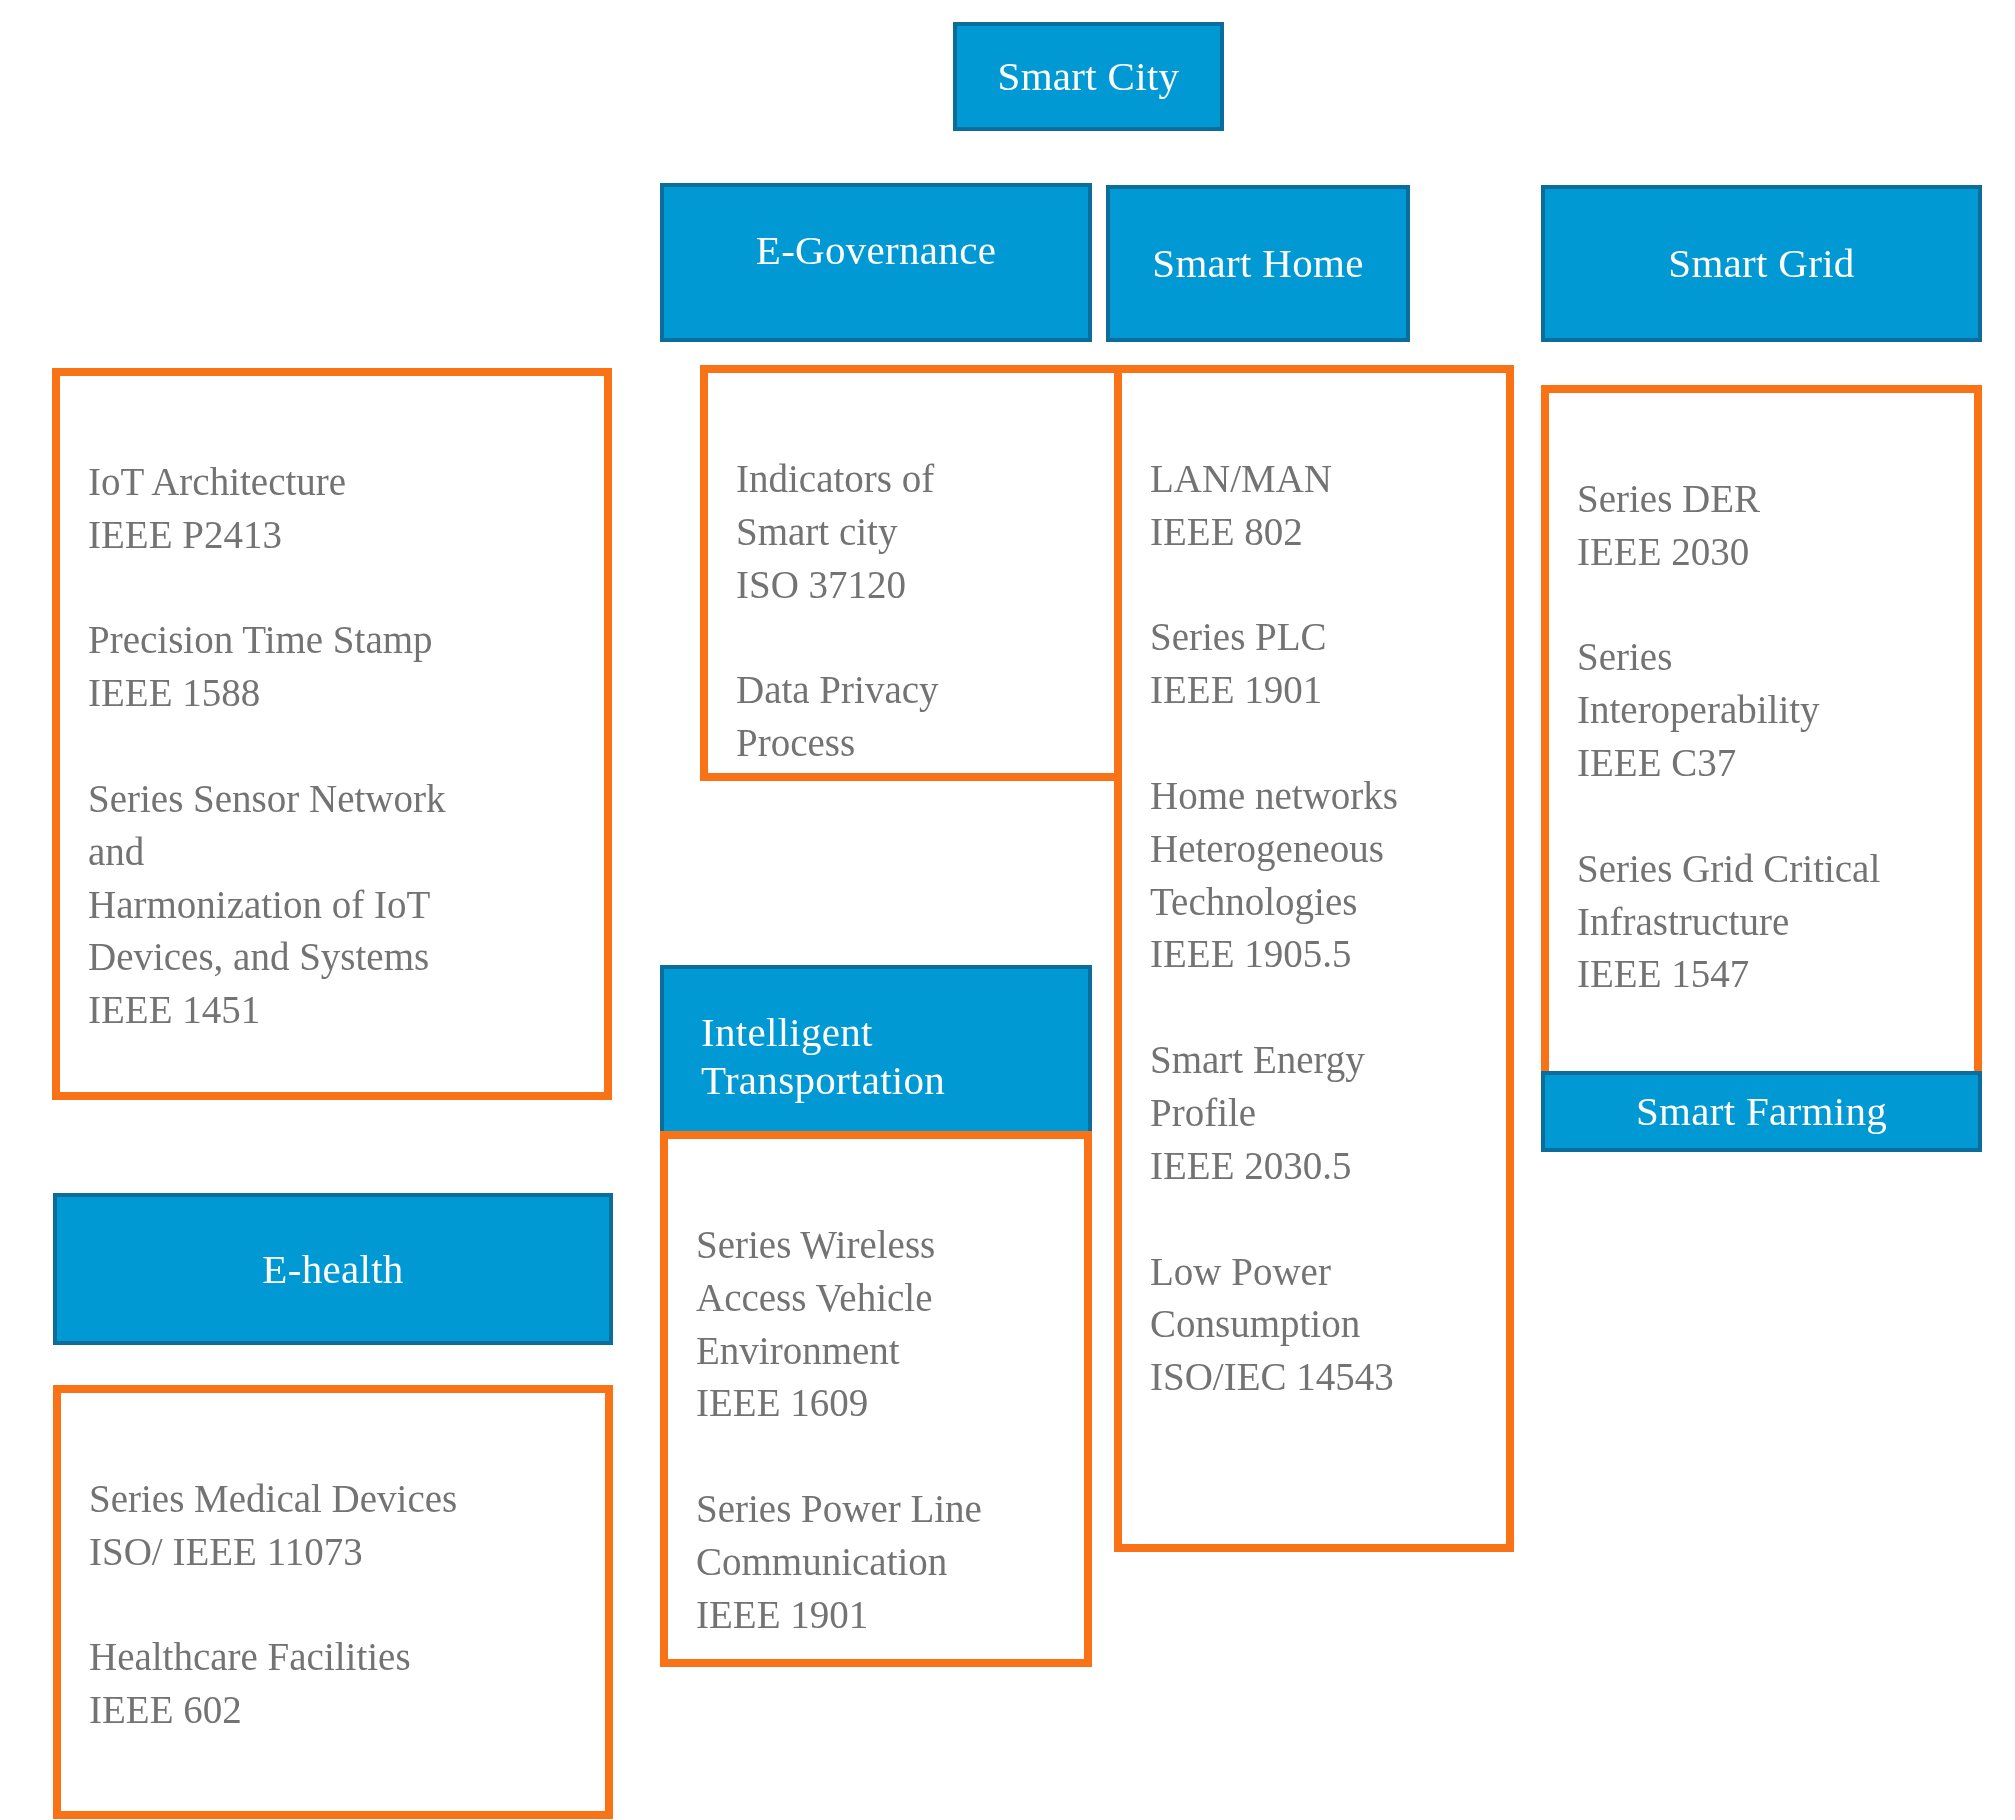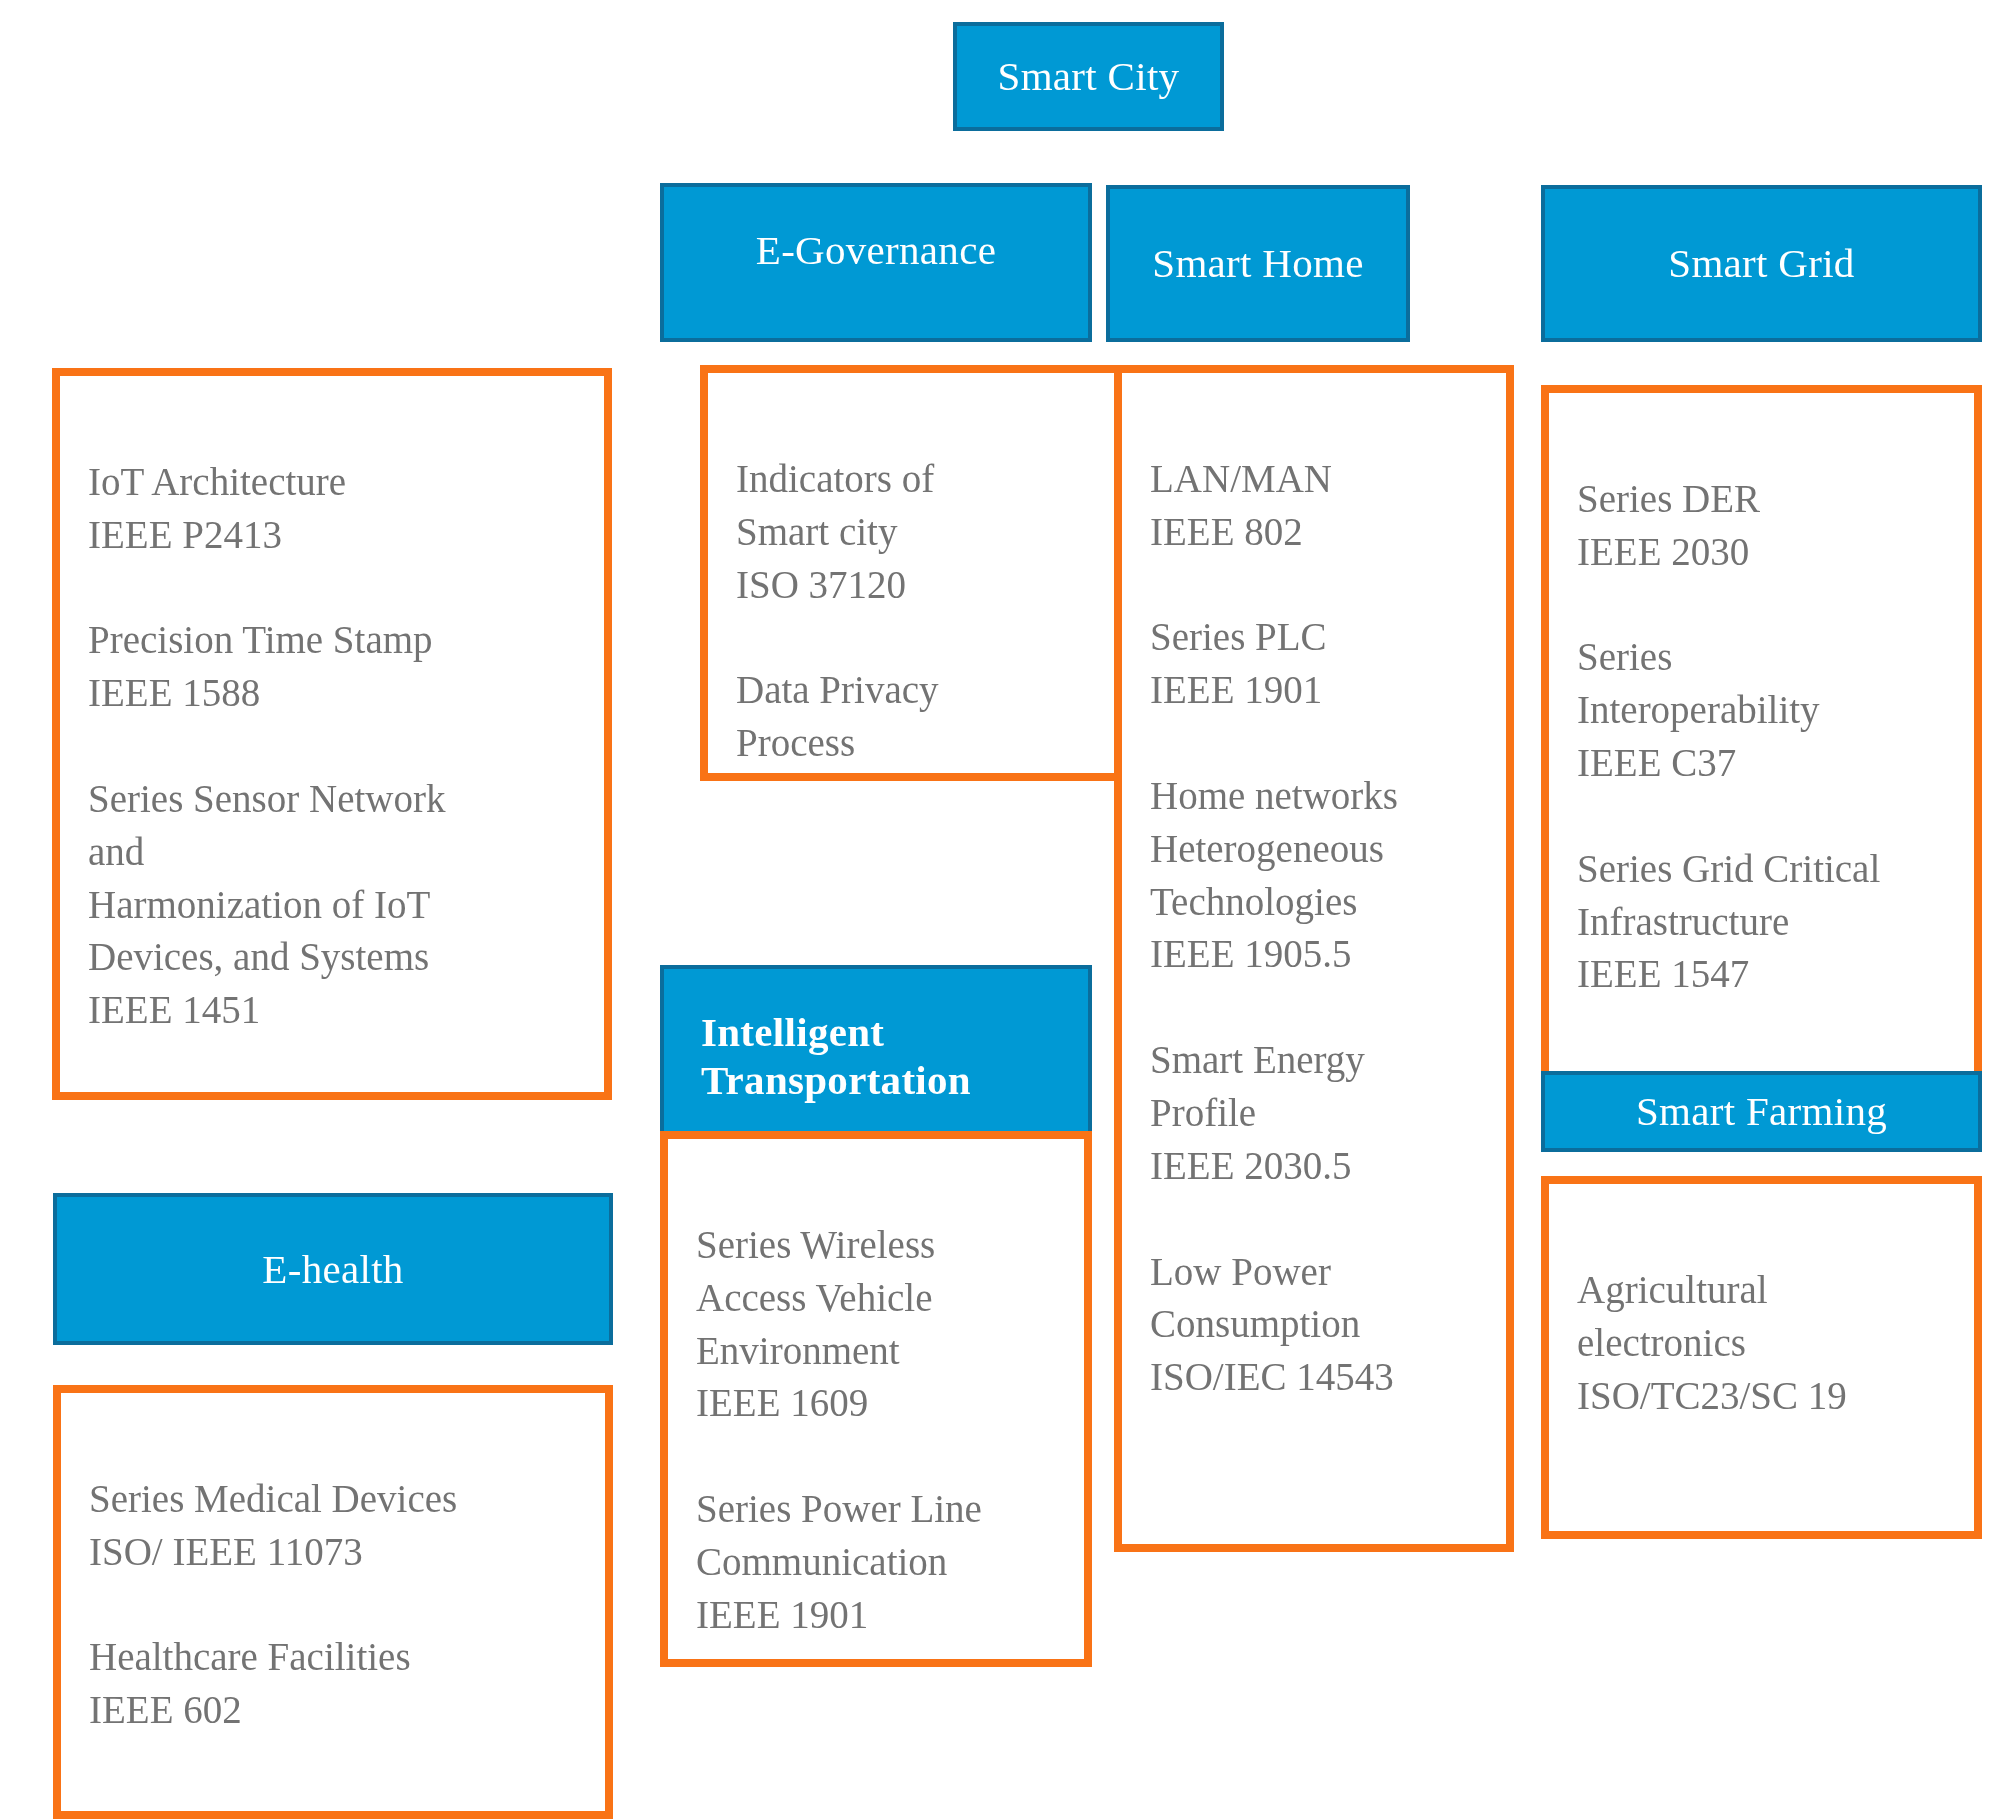--- a/index.html
+++ b/index.html
@@ -98,21 +98,21 @@
 Smart city
 ISO 37120
 
 Data Privacy
 Process
 IEEE P7002
 IEEE P7005
 IEEE P7006</div>
   </div>
 
-  <div class="hdr left top" style="left:660px; top:965px; width:432px; height:192px;font-weight:bold;">
+  <div class="hdr left top" style="left:660px; top:965px; width:432px; height:192px;">
     <span>Intelligent
 Transportation</span>
   </div>
   <div class="box" style="left:660px; top:1131px; width:432px; height:536px;">
     <div class="inner">Series Wireless
 Access Vehicle
 Environment
 IEEE 1609
 
 Series Power Line
@@ -159,20 +159,15 @@
 IEEE C37
 
 Series Grid Critical
 Infrastructure
 IEEE 1547</div>
   </div>
 
   <div class="hdr" style="left:1541px; top:1071px; width:441px; height:81px;">
     <span>Smart Farming</span>
   </div>
-  <div class="box" style="left:1541px; top:1176px; width:441px; height:363px;">
-    <div class="inner">Agricultural
-electronics
-ISO/TC23/SC 19</div>
-  </div>
 
 </div>
 
 
 </body></html>

